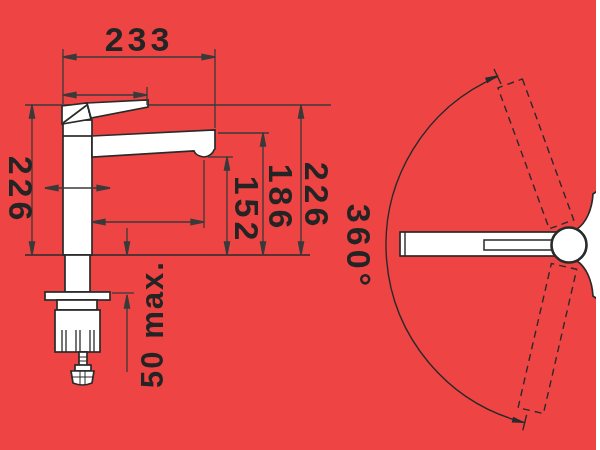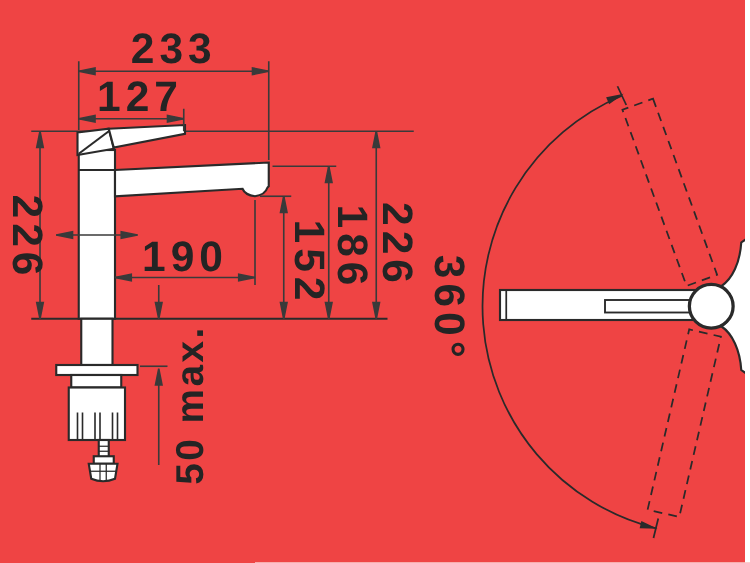--- a/index.html
+++ b/index.html
@@ -132,22 +132,20 @@
         <path d="M497.5,76.6 A183,183 0 0 0 524.7,422.6"></path>
         <line x1="494" y1="69" x2="501" y2="84"></line>
         <line x1="522.8" y1="430.4" x2="526.6" y2="414.8"></line>
         <polygon fill="#2a2a2a" stroke="none" points="499,75 487.3,83.3 484.9,77.7"></polygon>
         <polygon fill="#2a2a2a" stroke="none" points="526,423 511.7,422.5 513.1,416.7"></polygon>
       </g>
     </g>
   </svg>
 
   <div class="lbl ctr" style="left:139px;top:39px;">233</div>
-  <div class="lbl ctr" style="left:112px;top:78px;">127</div>
   <div class="lbl rot90" style="left:21px;top:190px;">226</div>
-  <div class="lbl ctr" style="left:148px;top:206px;">190</div>
   <div class="lbl rot90" style="left:247px;top:210px;">152</div>
   <div class="lbl rot90" style="left:281px;top:198px;">186</div>
   <div class="lbl rot90" style="left:317px;top:196px;">226</div>
   <div class="lbl rotm90 sm" style="left:152px;top:324px;">50 max.</div>
   <div class="lbl rot90" style="left:359px;top:247px;">360°</div>
 
 </div>
 
 </body></html>

